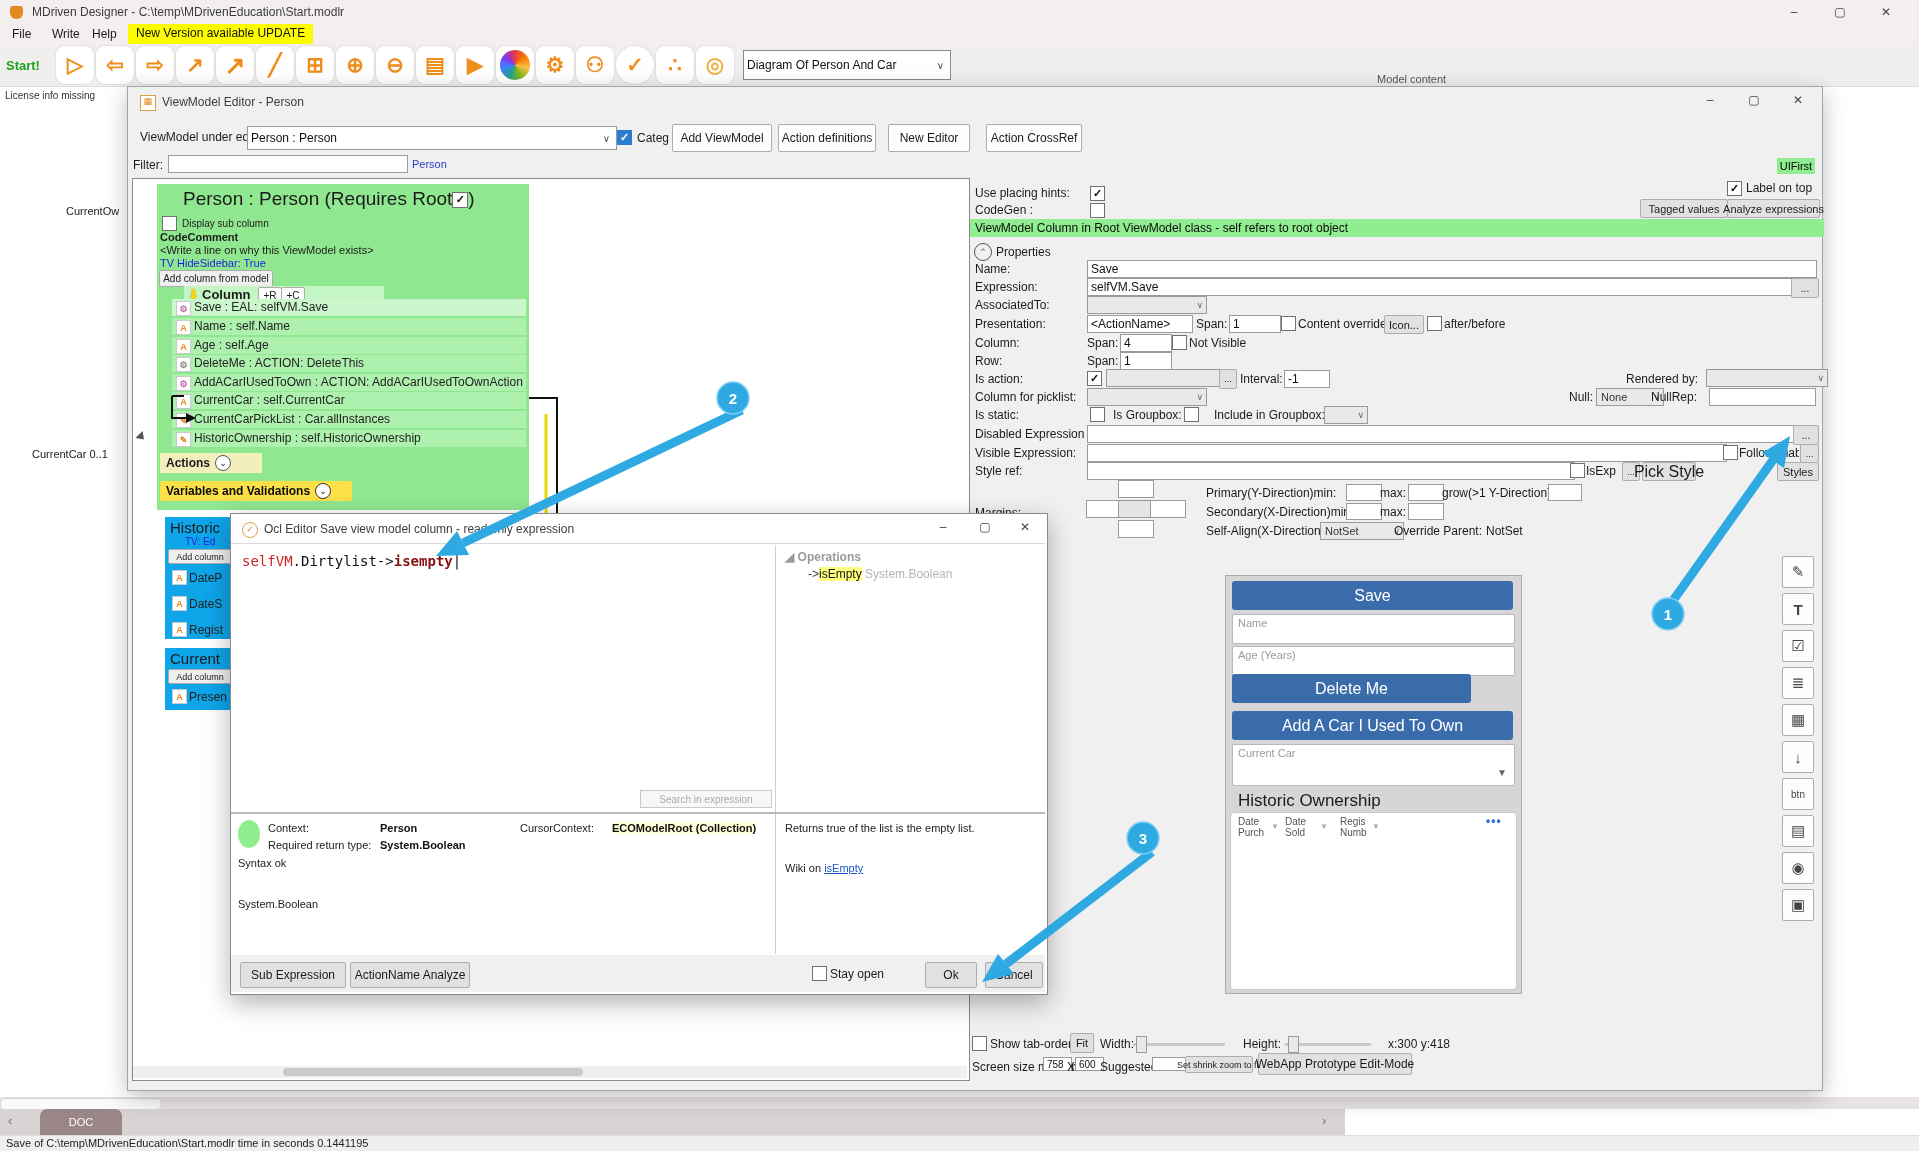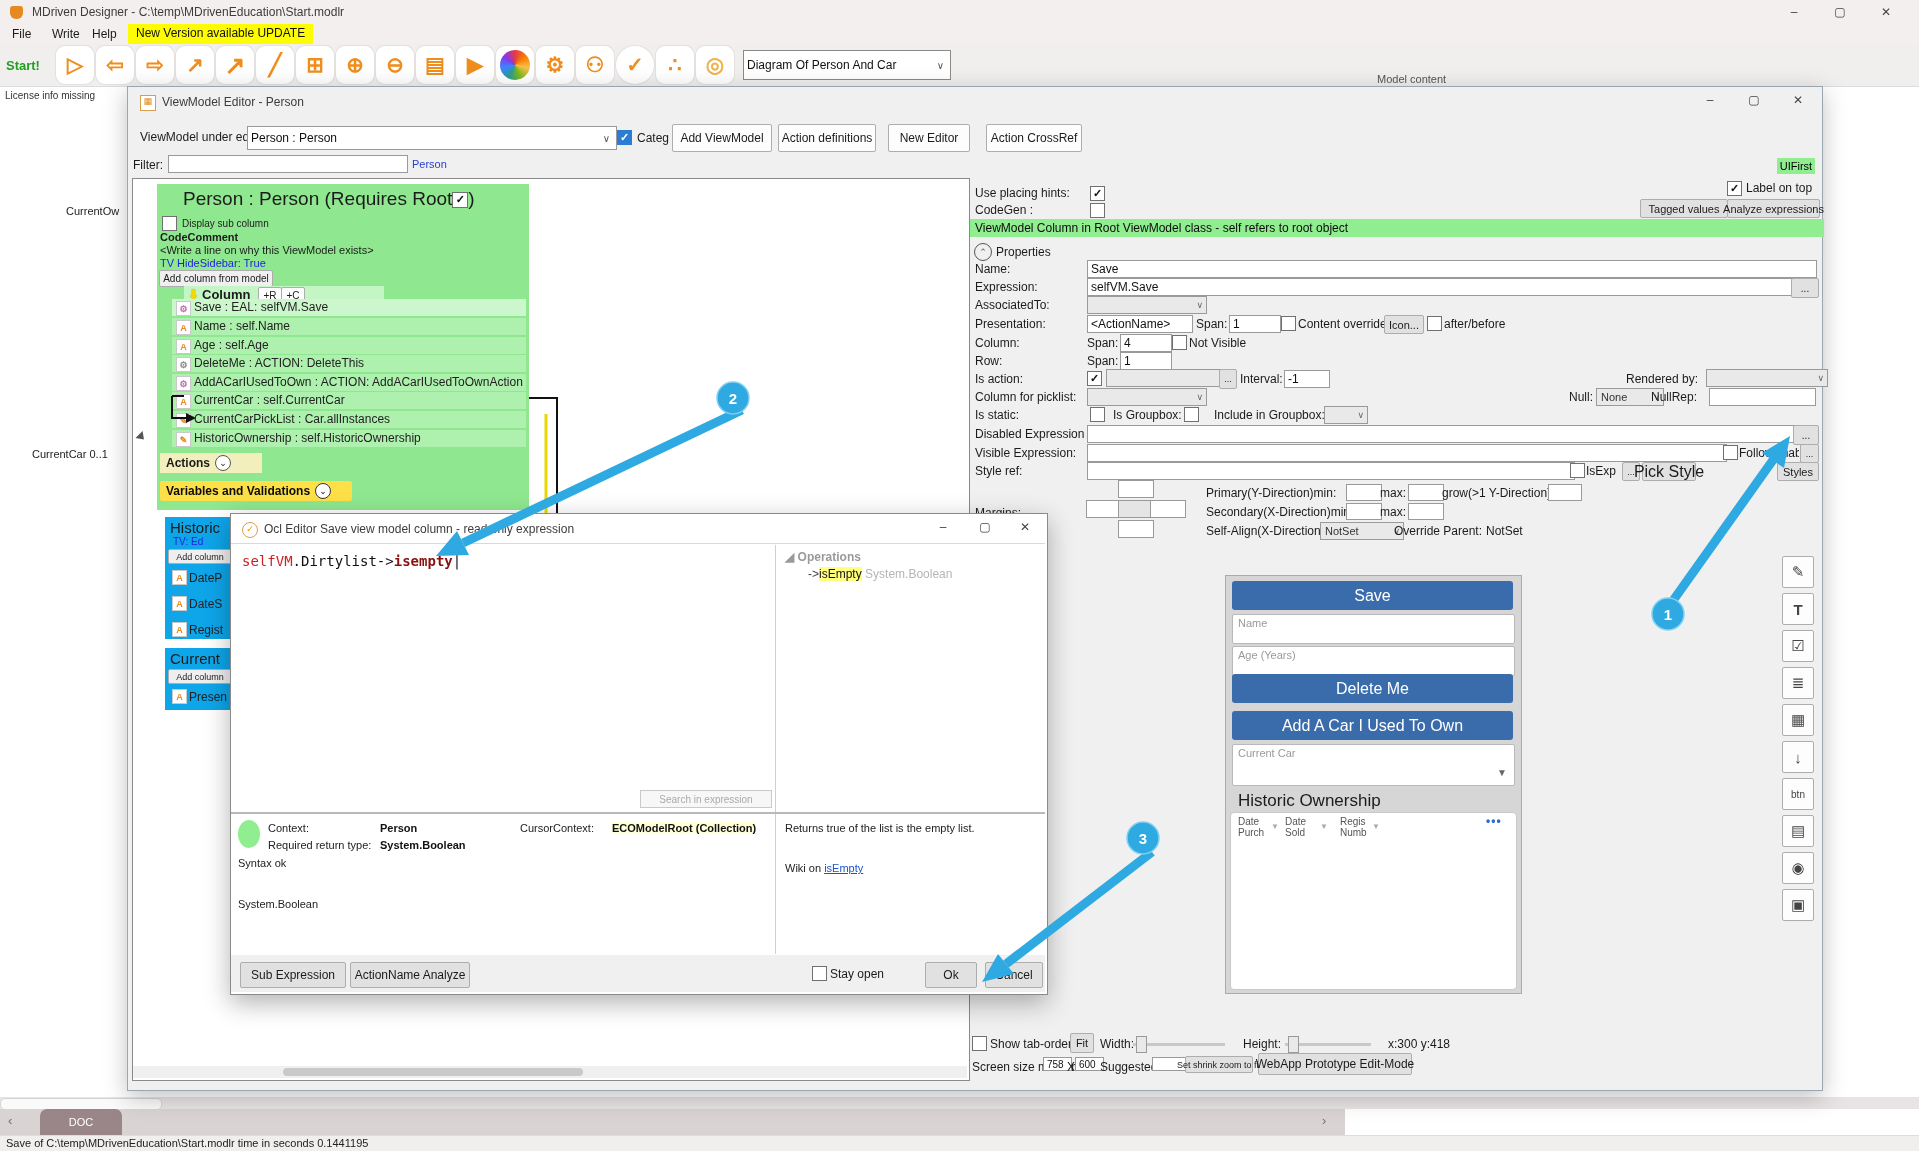--- a/index.html
+++ b/index.html
@@ -182,21 +182,21 @@
   <span>Actions</span>
   <span style="width:14px;height:14px;border:1px solid #555;border-radius:50%;background:#fff;font-size:9px;font-weight:normal;display:flex;align-items:center;justify-content:center;">⌄</span>
 </div>
 <div class="abs zvmc" style="left:160px;top:481px;width:186px;height:20px;background:#fde047;display:flex;align-items:center;gap:5px;padding-left:6px;font-weight:bold;font-size:12px;color:#0b0b0b;border-radius:2px;">
   <span>Variables and Validations</span>
   <span style="width:14px;height:14px;border:1px solid #333;border-radius:50%;background:#fff;font-size:9px;font-weight:normal;display:flex;align-items:center;justify-content:center;">⌄</span>
 </div>
 
 <div class="abs bluebox zvmc" style="left:165px;top:517px;width:118px;height:122px;">
   <div style="font-size:15px;color:#1b1b1b;padding:2px 0 0 5px;">Historic</div>
-  <div style="font-size:10px;color:#2222dd;padding-left:8px;">TV: Ed</div>
+  <div style="font-size:10px;color:#2222dd;padding-left:20px;">TV: Ed</div>
   <div class="btn" style="margin:2px 0 0 3px;width:62px;height:13px;font-size:9px;background:#efefef;">Add column</div>
   <div style="position:relative;height:26px;">
       <span class="itemico" style="left:7px;top:6px;color:#e58a21;">A</span>
       <span class="treelabel small" style="left:24px;top:7px;">DateP</span>
     </div>
   <div style="position:relative;height:26px;">
       <span class="itemico" style="left:7px;top:6px;color:#e58a21;">A</span>
       <span class="treelabel small" style="left:24px;top:7px;">DateS</span>
     </div>
   <div style="position:relative;height:26px;">
@@ -335,21 +335,21 @@
   </div>
 <div class="abs zvmc lbl" style="left:1394px;top:524px;">Override Parent:</div>
 <div class="abs zvmc lbl" style="left:1486px;top:524px;">NotSet</div>
 
 <div class="abs zvmc" style="left:1225px;top:575px;width:295px;height:417px;background:#d6d6d6;border:1px solid #ababab;"></div>
 <div class="abs zvmc pbtn" style="left:1232px;top:581px;width:281px;height:29px;">Save</div>
 <div class="abs zvmc pfield" style="left:1232px;top:614px;width:281px;height:28px;"></div>
 <div class="abs zvmc ph" style="left:1238px;top:617px;">Name</div>
 <div class="abs zvmc pfield" style="left:1232px;top:646px;width:281px;height:28px;"></div>
 <div class="abs zvmc ph" style="left:1238px;top:649px;">Age (Years)</div>
-<div class="abs zvmc pbtn" style="left:1232px;top:674px;width:281px;height:29px;">Delete Me</div>
+<div class="abs zvmc pbtn" style="left:1232px;top:674px;width:239px;height:29px;">Delete Me</div>
 <div class="abs zvmc pbtn" style="left:1232px;top:711px;width:281px;height:29px;">Add A Car I Used To Own</div>
 <div class="abs zvmc pfield" style="left:1232px;top:744px;width:281px;height:40px;"></div>
 <div class="abs zvmc ph" style="left:1238px;top:747px;">Current Car</div>
 <div class="abs zvmc" style="left:1497px;top:767px;color:#666;font-size:10px;">▼</div>
 <div class="abs zvmc" style="left:1238px;top:791px;font-size:17px;color:#1b1b1b;">Historic Ownership</div>
 <div class="abs zvmc" style="left:1230px;top:812px;width:285px;height:176px;background:#fff;border-radius:4px;border:1px solid #c9c9c9;"></div>
 <div class="abs zvmc" style="left:1238px;top:816px;font-size:10px;color:#555;line-height:11px;">
     <div>Date</div>
     <div>Purch</div>
   </div>

